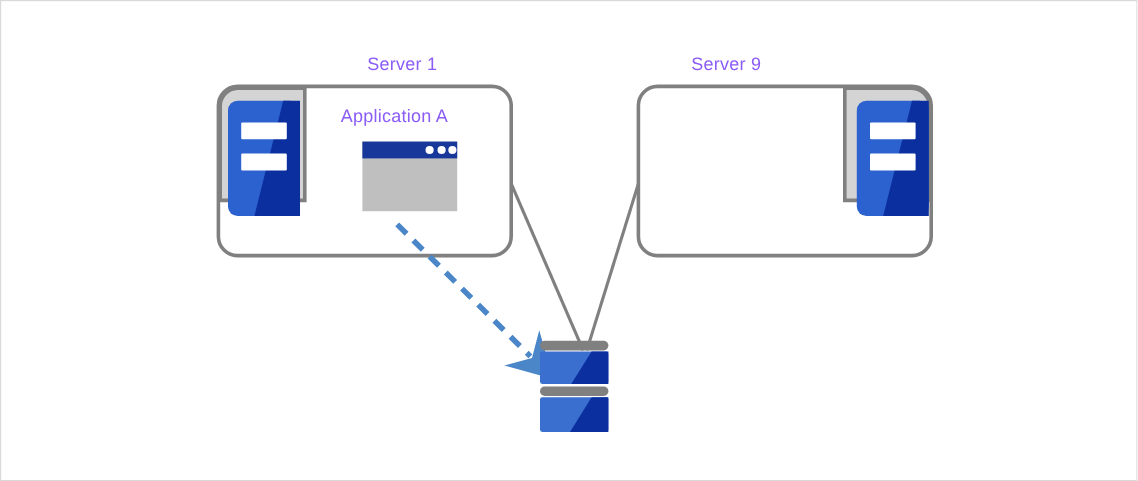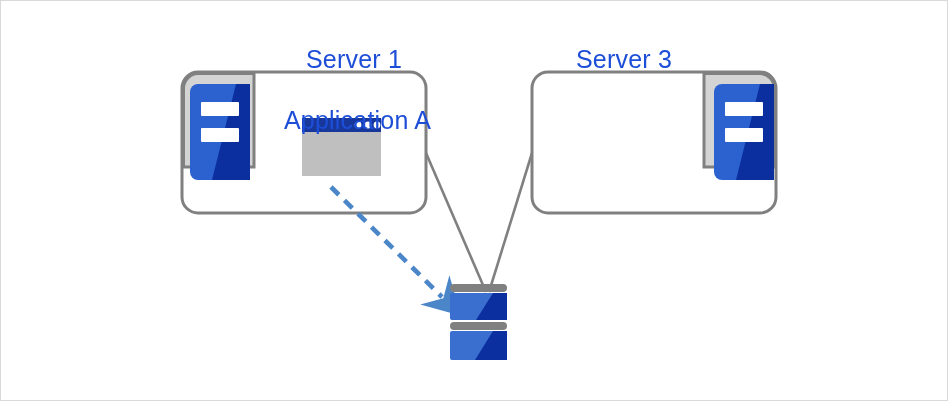--- a/index.html
+++ b/index.html
@@ -21,28 +21,28 @@
   .svg-layer {
     position: absolute;
     left: 0;
     top: 0;
     width: 946px;
     height: 399px;
   }
   .node-label {
     position: absolute;
     font-family: "Liberation Sans", sans-serif;
-    font-size: 25px;
-    color: #1d4ed8;
+    font-size: 15px;
+    color: #8b5cf6;
     white-space: nowrap;
     letter-spacing: 0.2px;
   }
   #server1-title { left: 305px; top: 44px; }
   #server2-title { left: 575px; top: 44px; }
-  #app-label     { left: 283px; top: 105px; }
+  #app-label     { left: 283px; top: 88px; }
   #disk-label    { left: 422px; top: 369px; }
 </style>
 </head>
 <body>
 
 <div id="canvas">
 
   <svg class="svg-layer" viewBox="0 0 946 399" xmlns="http://www.w3.org/2000/svg">
 
     <defs>
@@ -116,18 +116,18 @@
       <g>
         <rect x="449" y="330" width="57" height="29" rx="2" ry="2" fill="#3a6fd0"></rect>
         <path d="M 506 330 L 506 359 L 474 359 L 492 330 Z" fill="#0b2f9e"></path>
       </g>
     </g>
 
   </svg>
 
   <div class="node-label" id="server1-title">Server 1</div>
 
-  <div class="node-label" id="server2-title">Server 3</div>
+  <div class="node-label" id="server2-title">Server 9</div>
 
   <div class="node-label" id="app-label">Application A</div>
 
 
 </div>
 
 </body></html>

